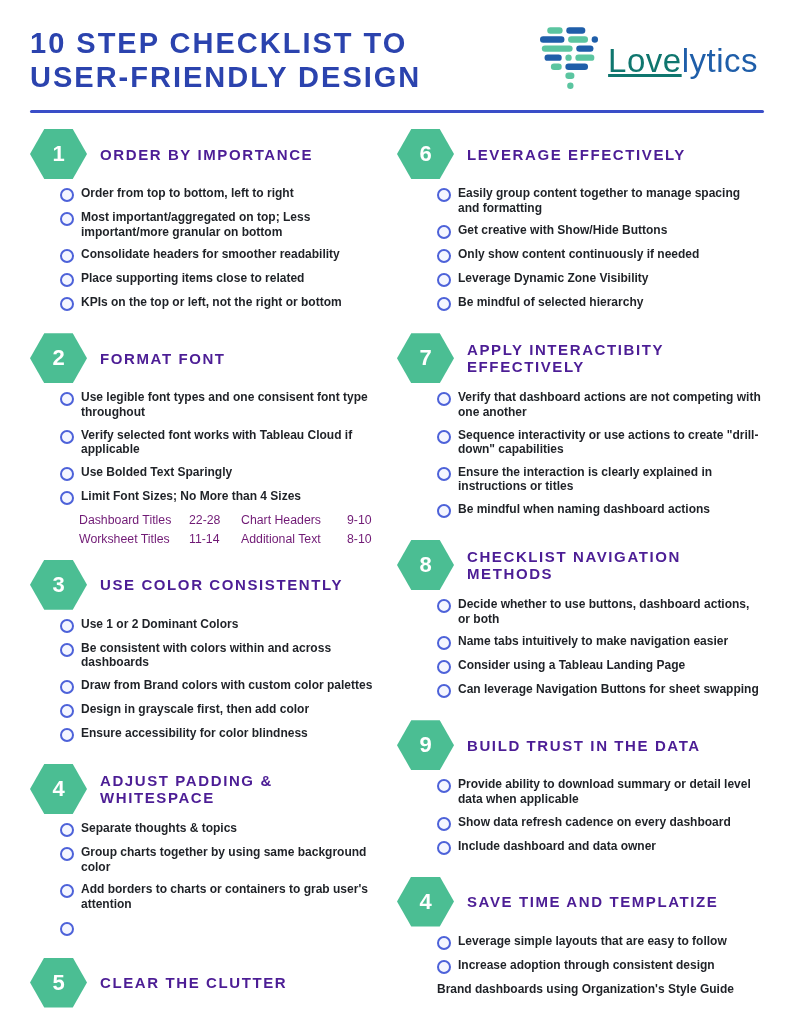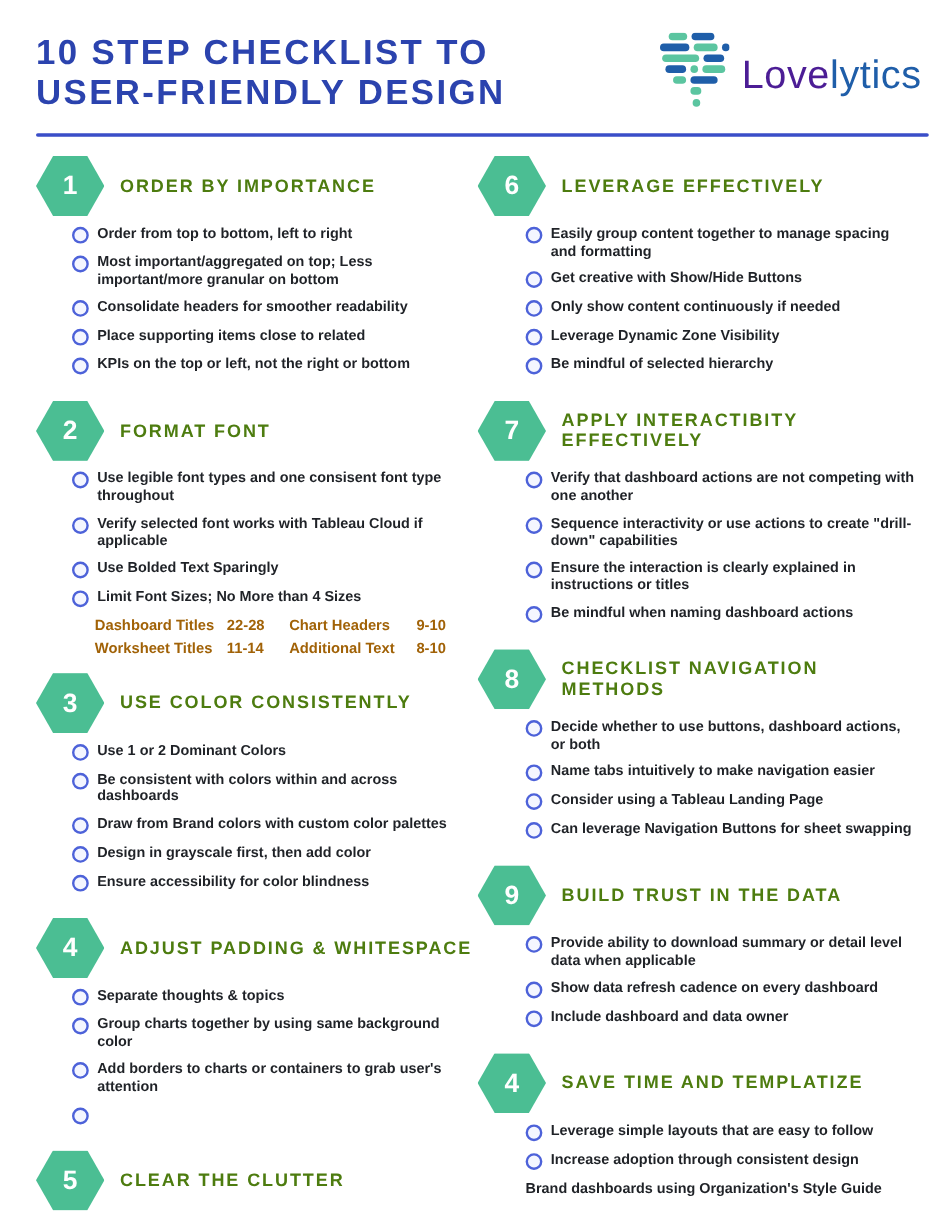--- a/index.html
+++ b/index.html
@@ -1,66 +1,66 @@
 <!DOCTYPE html>
 <html><head>
 <meta charset="utf-8">
 <style>
   html,body{margin:0;padding:0;}
   body{
     width:790px;height:1023px;background:#ffffff;overflow:hidden;
     font-family:"Liberation Sans",sans-serif;
     -webkit-font-smoothing:antialiased;
   }
-  .page{padding:27px 16px 0 30px;box-sizing:border-box;width:790px;height:1023px;}
+  .page{padding:27px 26px 0 30px;box-sizing:border-box;width:790px;height:1023px;}
   
   .header{display:flex;justify-content:space-between;align-items:center;}
   .title{
     font-size:29px;font-weight:800;color:#2B43AE;letter-spacing:2px;
     line-height:1.16;margin:0;
   }
   .logo{display:flex;align-items:center;gap:10px;margin-right:6px;}
   .logo-text{font-size:33px;font-weight:500;letter-spacing:.5px;}
-  .logo-love{color:#4c1d95;}
+  .logo-love{color:#0f766e;text-decoration:underline;}
   .logo-lytics{color:#1F5EA9;}
   .divider{height:3px;background:#3A4EC8;border-radius:2px;margin-top:15px;}
   
   .content{display:flex;margin-top:2px;}
   .col{display:flex;flex-direction:column;}
   .col-left{width:364px;}
   .col-right{width:368px;margin-left:4px;}
   
   .section{margin-top:14px;}
   .section-head{display:flex;align-items:center;}
   .hex{
     width:57px;height:50px;flex:0 0 57px;
     clip-path:polygon(25% 0,75% 0,100% 50%,75% 100%,25% 100%,0 50%);
     background:#4BBE93;color:#fff;font-weight:700;font-size:22px;
     display:flex;align-items:center;justify-content:center;
   }
   .section-title{
-    margin-left:13px;color:#4d7c0f;font-weight:800;font-size:15px;
+    margin-left:13px;color:#4c1d95;font-weight:800;font-size:15px;
     letter-spacing:1.6px;
   }
   .items{margin:7px 0 0 30px;}
   .col-right .items{margin-left:40px;}
   .item{display:flex;margin-bottom:8px;}
   .bullet{
     width:10px;height:10px;flex:0 0 10px;border:2px solid #4D62D9;
     border-radius:50%;background:#F4F6FF;margin:2px 7px 0 0;
   }
   .item-text{
     font-size:12px;font-weight:700;color:#1F2227;line-height:1.22;
     max-width:296px;
   }
   .col-right .item-text{max-width:306px;}
   .font-table{
     display:grid;grid-template-columns:110px 52px 106px 44px;
     margin:3px 0 0 19px;row-gap:5px;
-    color:#a16207;font-size:12.3px;font-weight:700;
+    color:#701a75;font-size:12.3px;font-weight:400;
   }
 </style>
 </head>
 <body>
 
 <div class="page">
 
   <div class="header">
     <h1 class="title">
       <span>10 STEP CHECKLIST TO</span><br>

